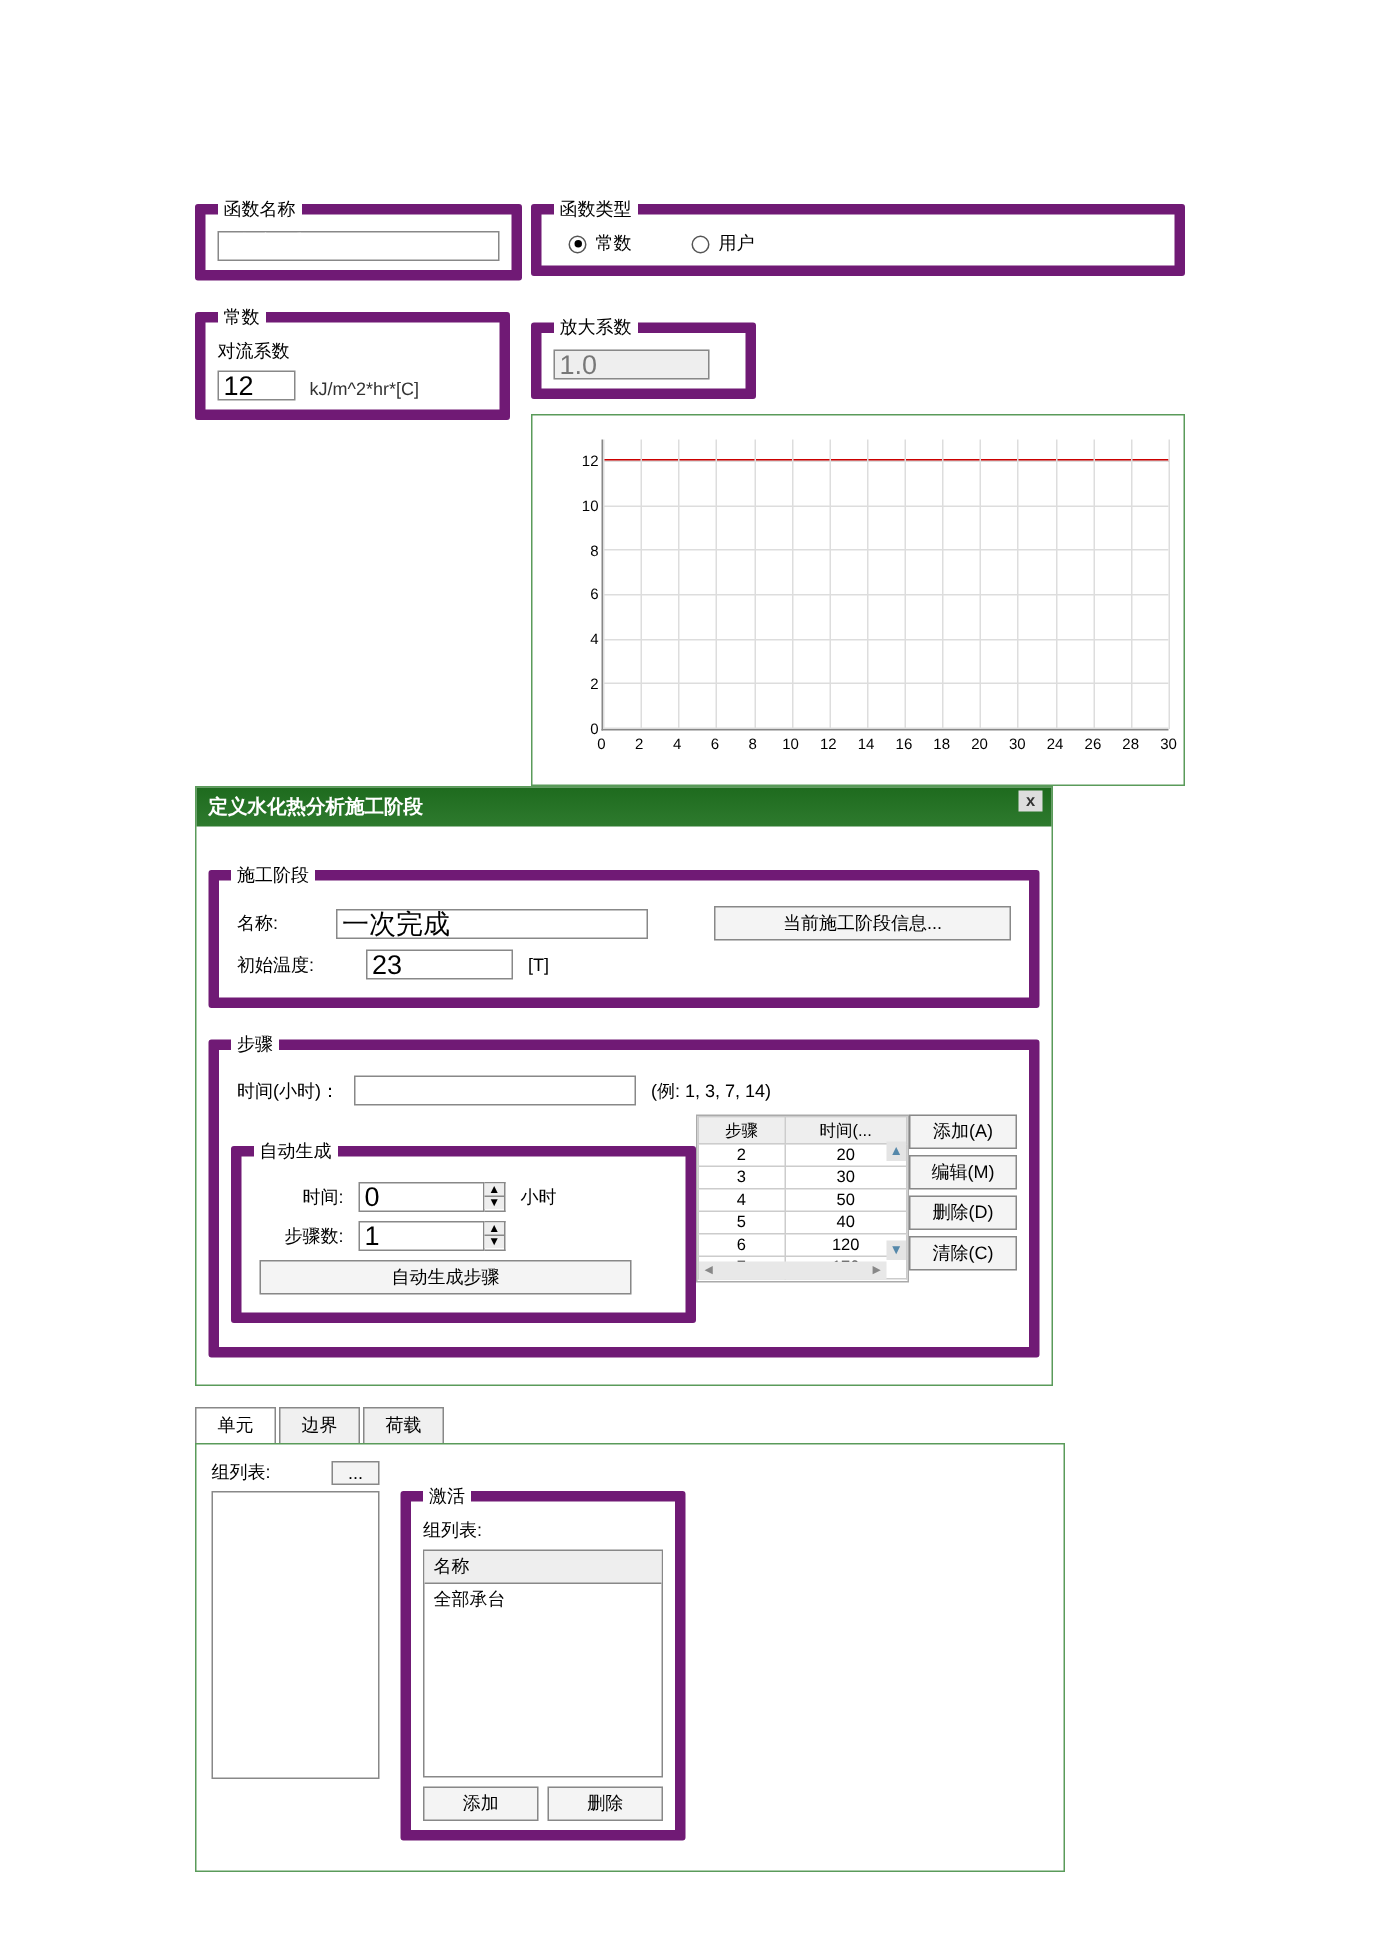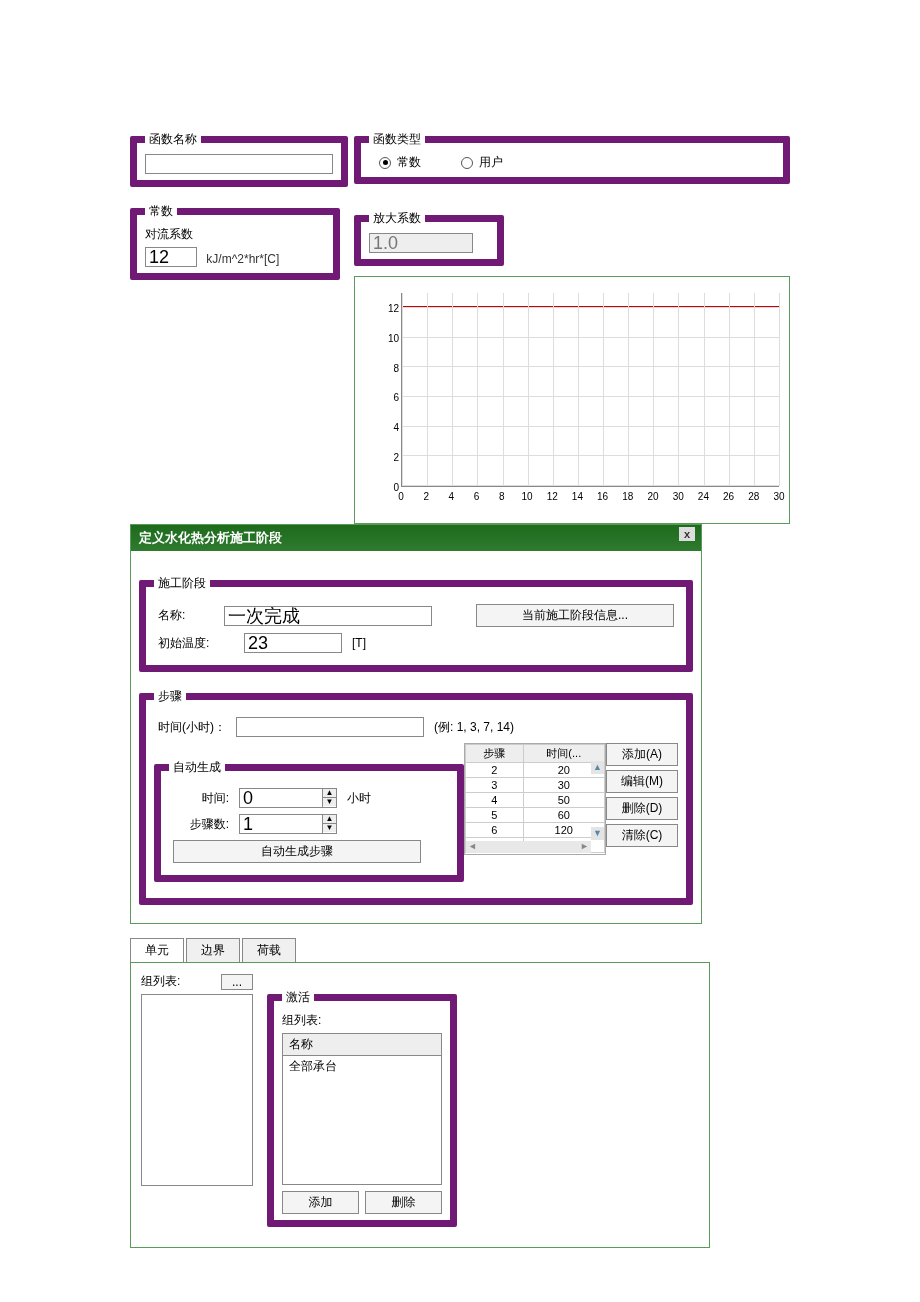--- a/index.html
+++ b/index.html
@@ -233,21 +233,21 @@
                   <tr>
                     <td>3</td>
                     <td>30</td>
                   </tr>
                   <tr>
                     <td>4</td>
                     <td>50</td>
                   </tr>
                   <tr>
                     <td>5</td>
-                    <td>60</td>
+                    <td>40</td>
                   </tr>
                   <tr>
                     <td>6</td>
                     <td>120</td>
                   </tr>
                   <tr>
                     <td>7</td>
                     <td>170</td>
                   </tr>
                 </tbody>

